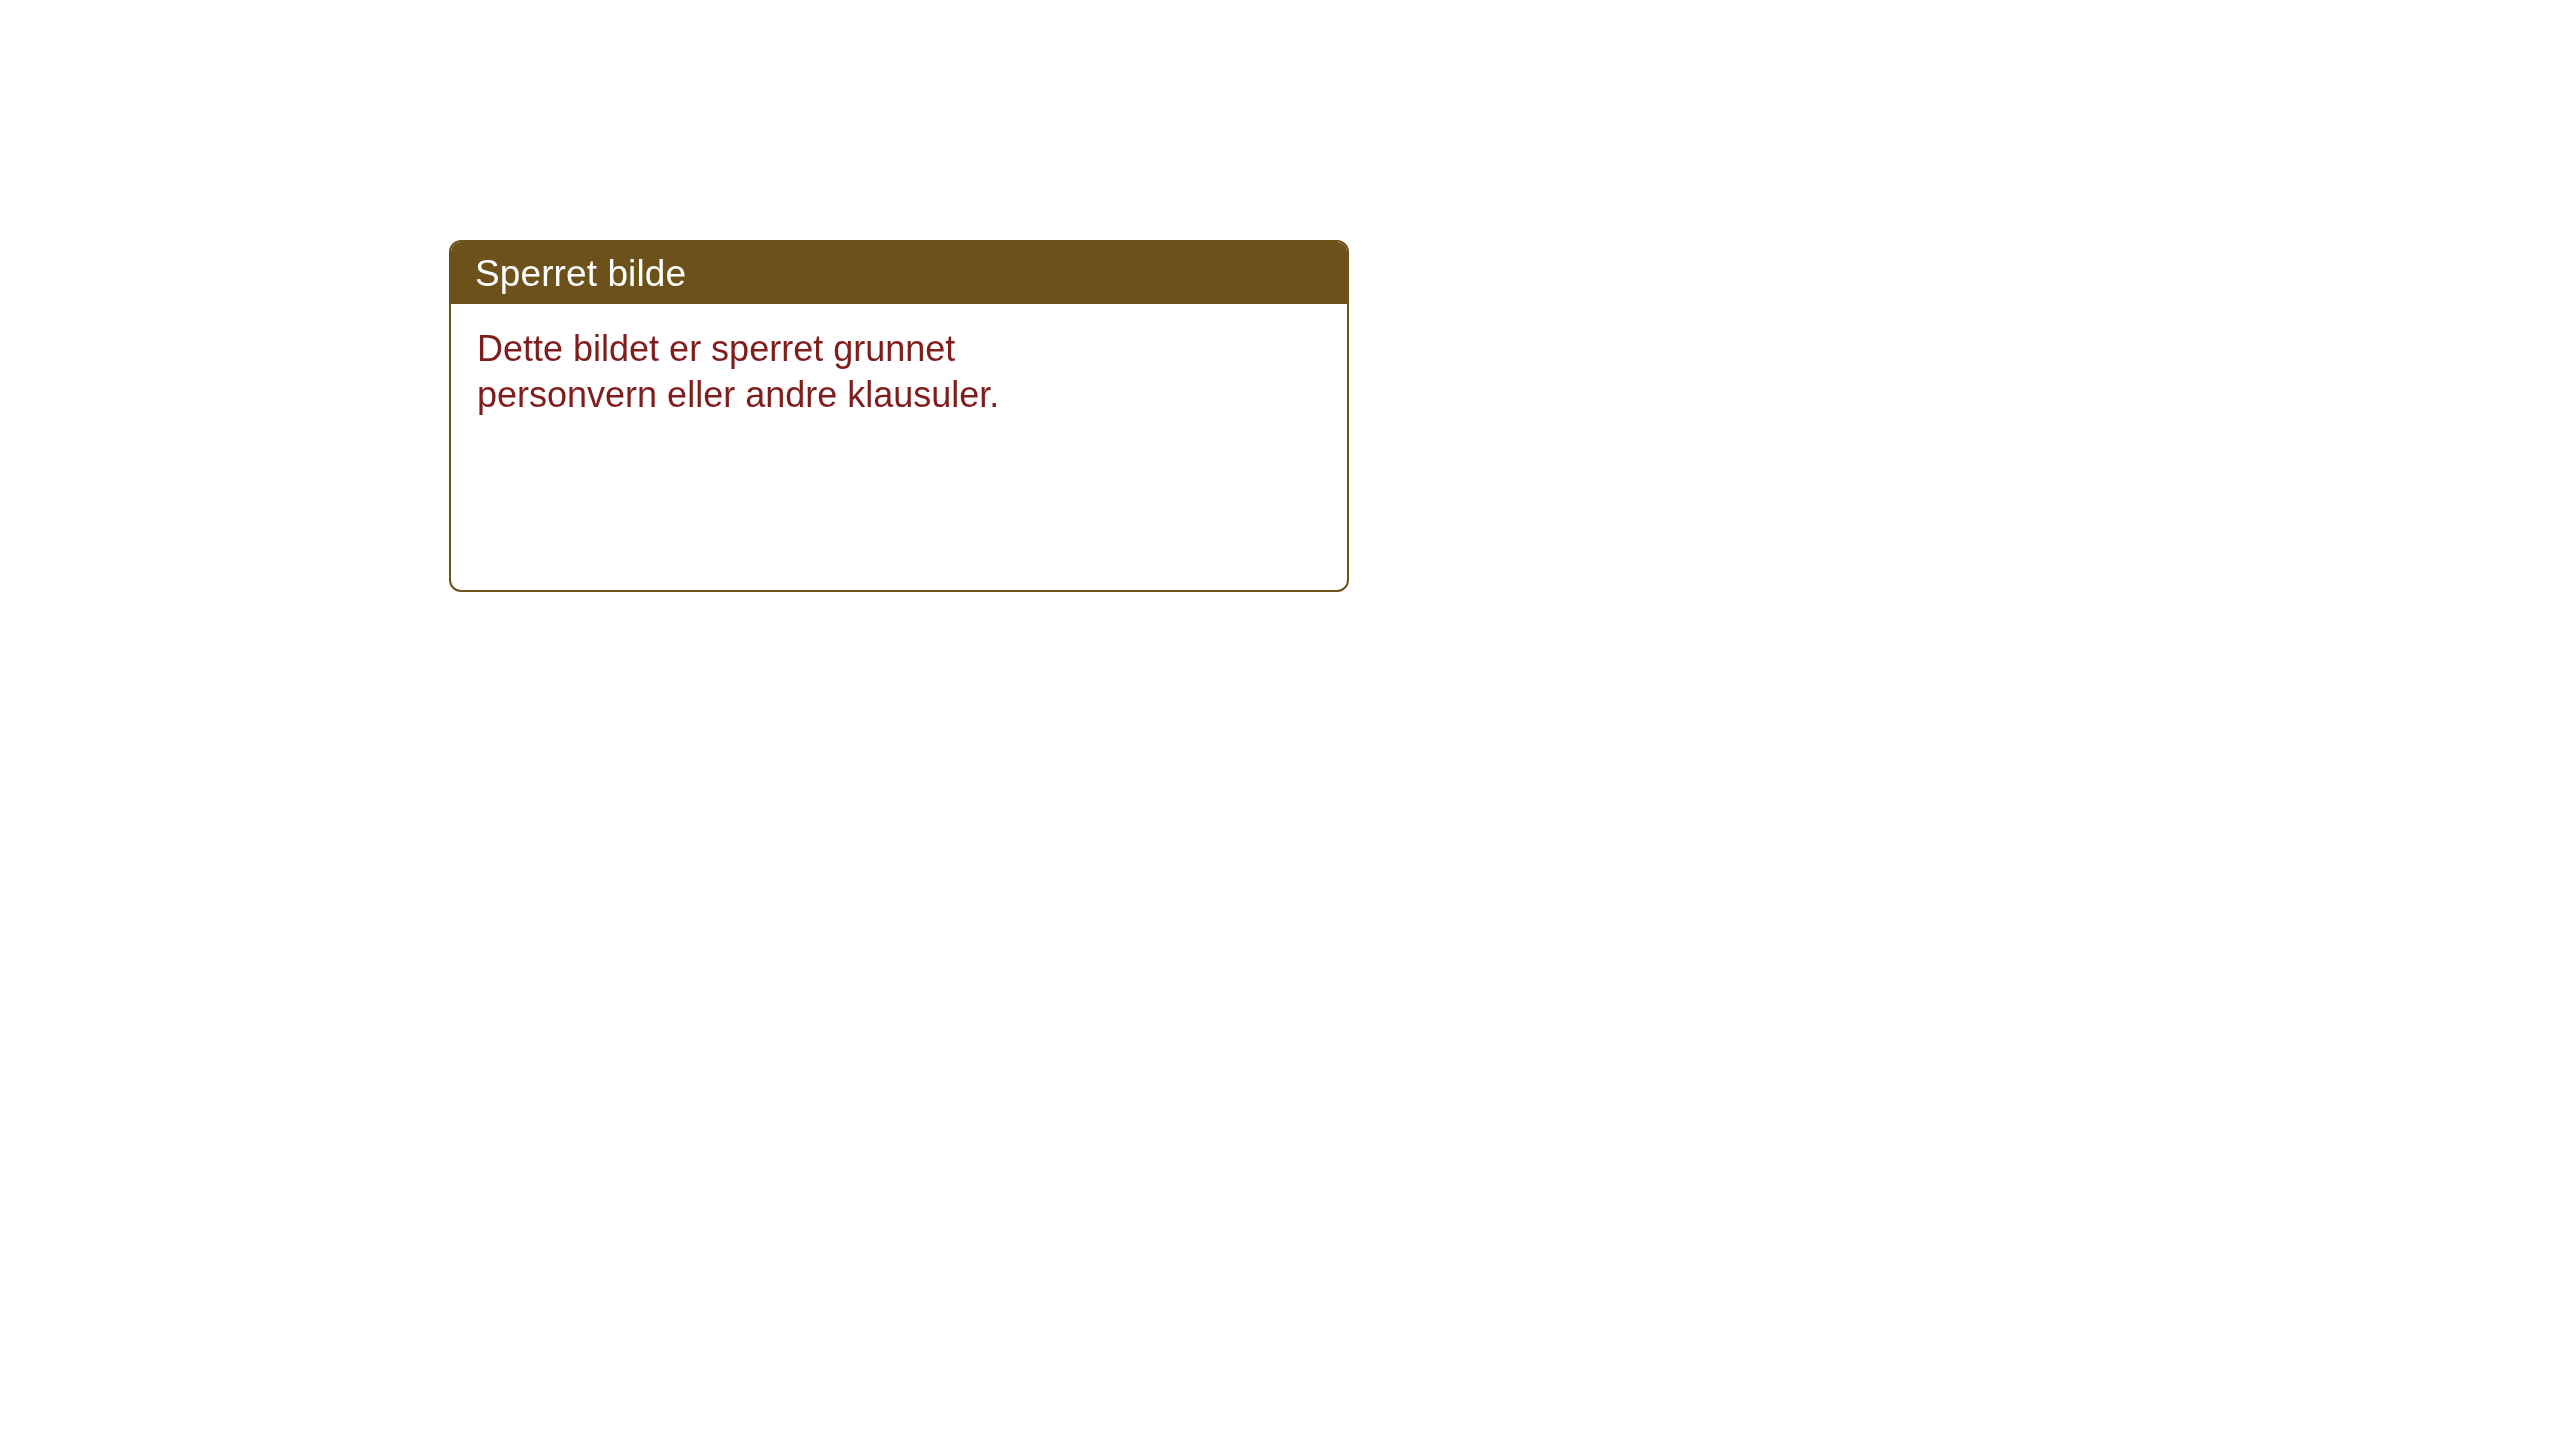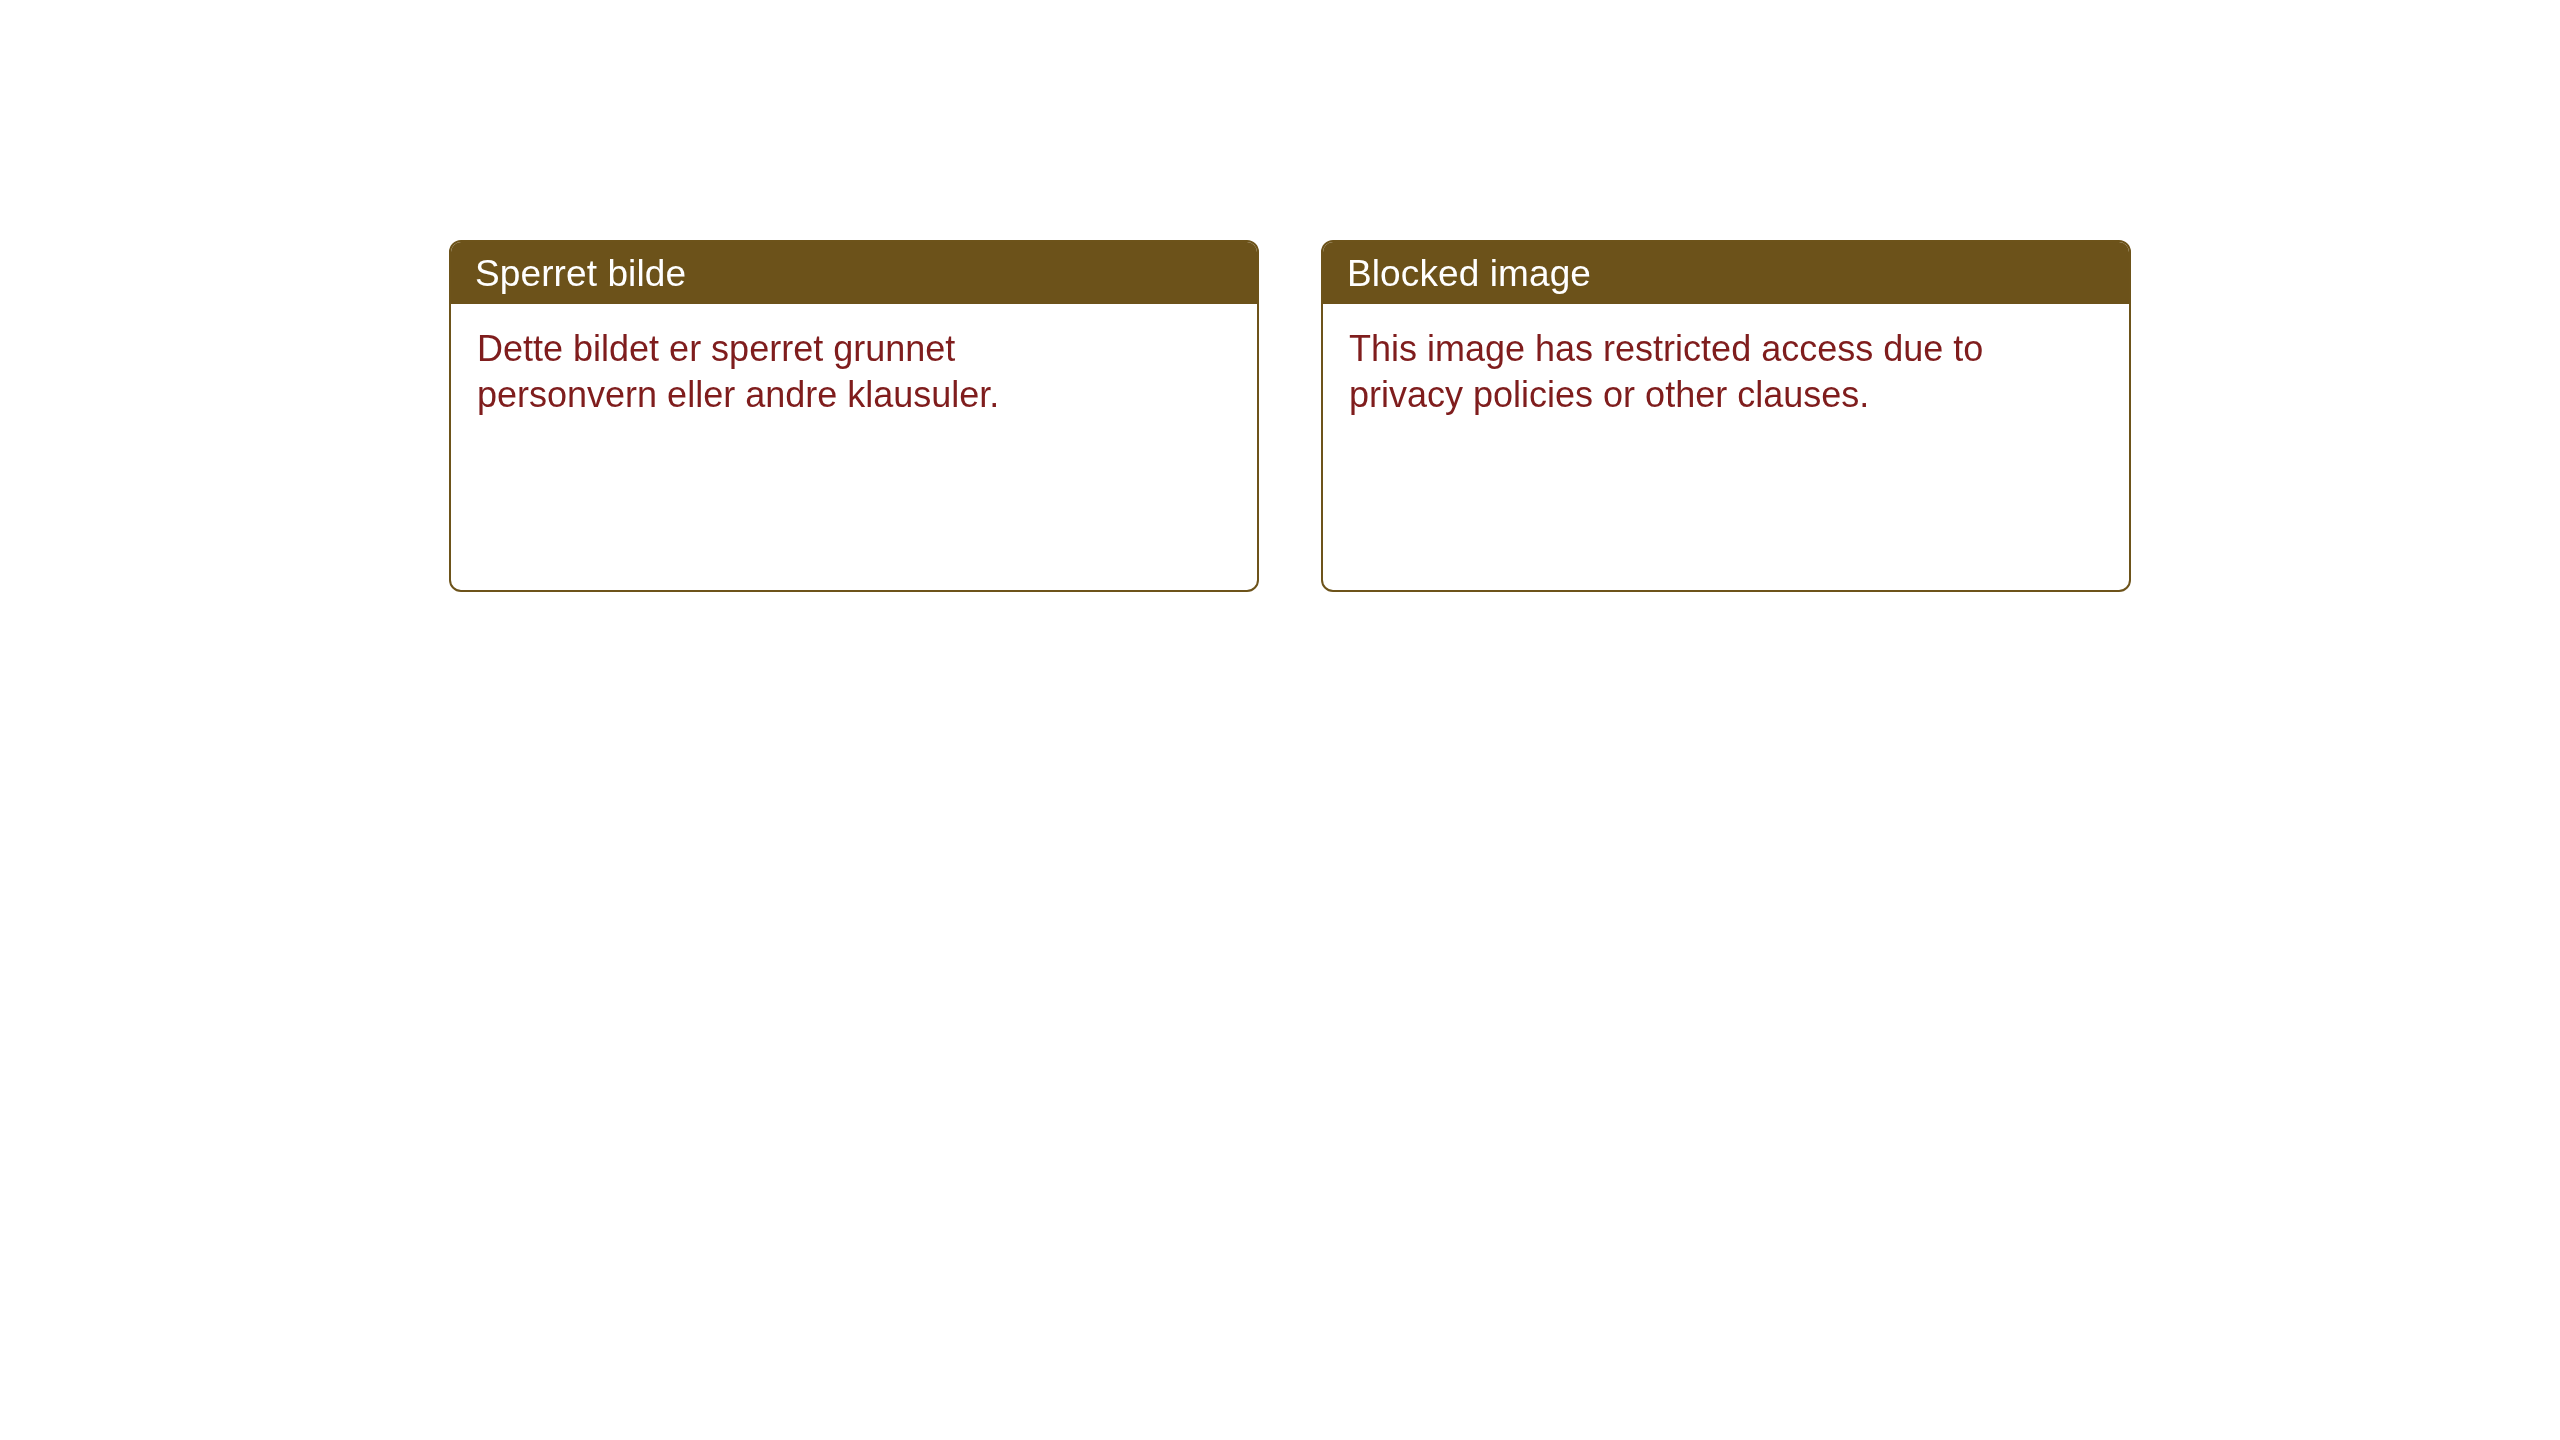--- a/index.html
+++ b/index.html
@@ -31,21 +31,21 @@
 
   .notice-card {
     box-sizing: border-box;
     border: 2px solid #6d531a;
     border-radius: 12px;
     background: #ffffff;
     overflow: hidden;
   }
 
   .notice-card.card-no {
-    width: 810px;
+    width: 900px;
     height: 352px;
   }
 
   .notice-card.card-en {
     width: 810px;
     height: 352px;
   }
 
   .card-header {
     background: #6c521a;
@@ -81,23 +81,15 @@
 
     <section class="notice-card card-no">
       <div class="card-header">
         <span>Sperret bilde</span>
       </div>
       <div class="card-body">
         <p>Dette bildet er sperret grunnet personvern eller andre klausuler.</p>
       </div>
     </section>
 
-    <section class="notice-card card-en">
-      <div class="card-header">
-        <span>Blocked image</span>
-      </div>
-      <div class="card-body">
-        <p>This image has restricted access due to privacy policies or other clauses.</p>
-      </div>
-    </section>
 
   </div>
 </div>
 
 </body></html>

